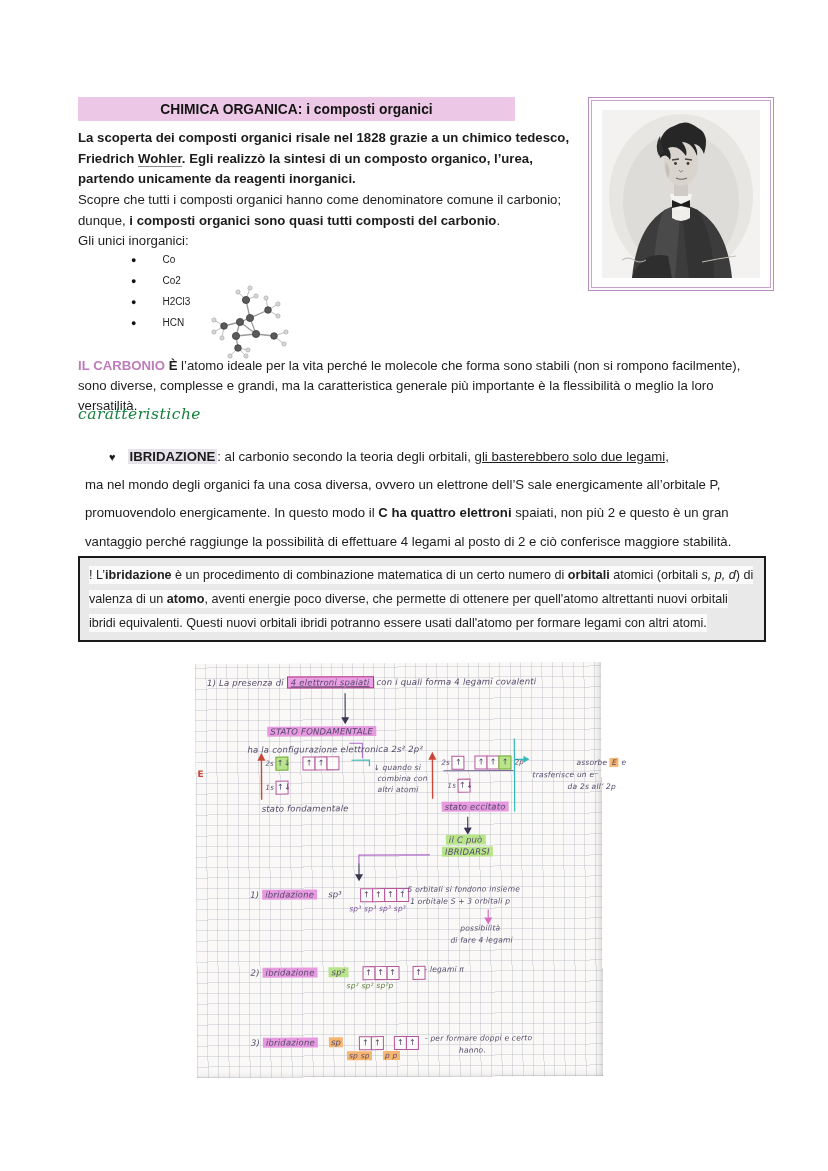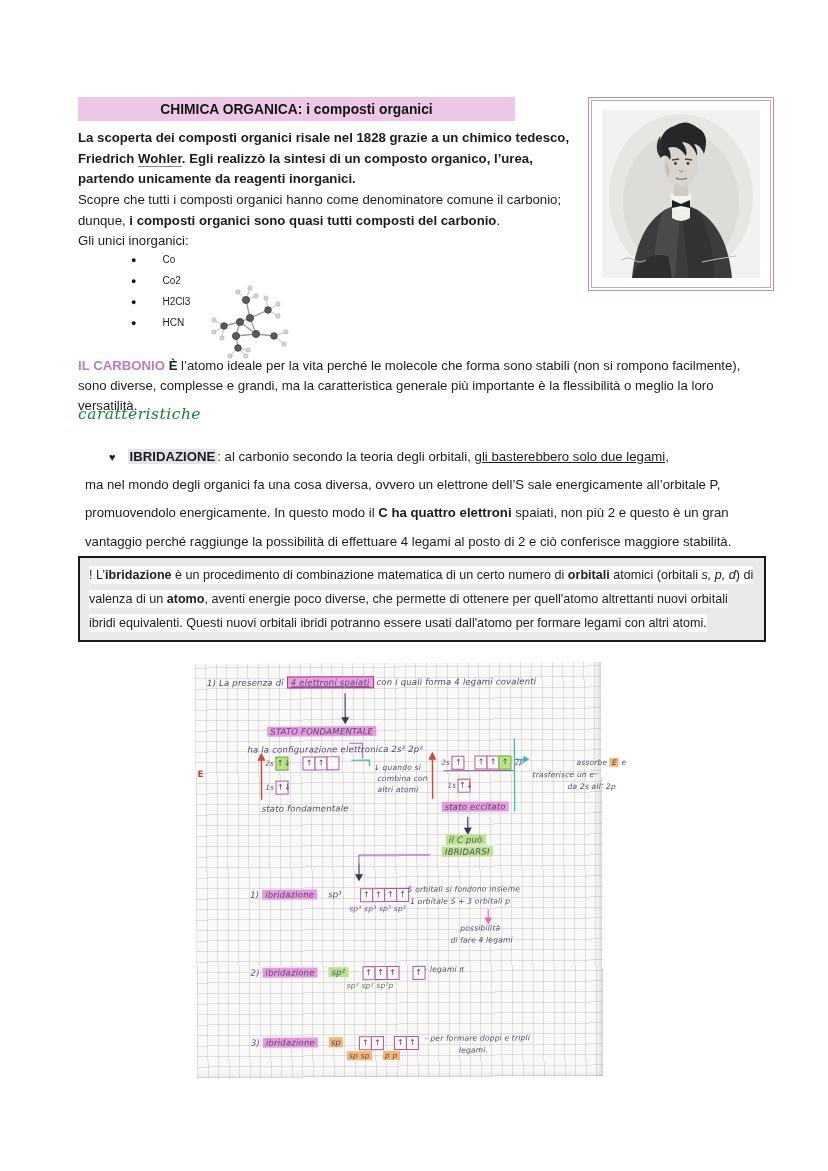--- a/index.html
+++ b/index.html
@@ -343,17 +343,17 @@
         <span class="ocell">↑</span>
           <span class="ocell">↑</span>
       </span>
       <span class="ogroup" style="margin-left:8px;">
         <span class="ocell">↑</span>
           <span class="ocell">↑</span>
       </span>
     </div>
     <div class="hw hw-sm" style="left:150px;top:388px;"><span class="hl-orange">sp sp</span></div>
     <div class="hw hw-sm" style="left:186px;top:388px;"><span class="hl-orange">p p</span></div>
-    <div class="hw hw-sm" style="left:228px;top:371px;"><span>- per formare doppi e tripli</span></div>
-    <div class="hw hw-sm" style="left:262px;top:383px;"><span>legami.</span></div>
+    <div class="hw hw-sm" style="left:228px;top:371px;"><span>- per formare doppi e certo</span></div>
+    <div class="hw hw-sm" style="left:262px;top:383px;"><span>hanno.</span></div>
 
   </div>
 </div>
 
 </body></html>

